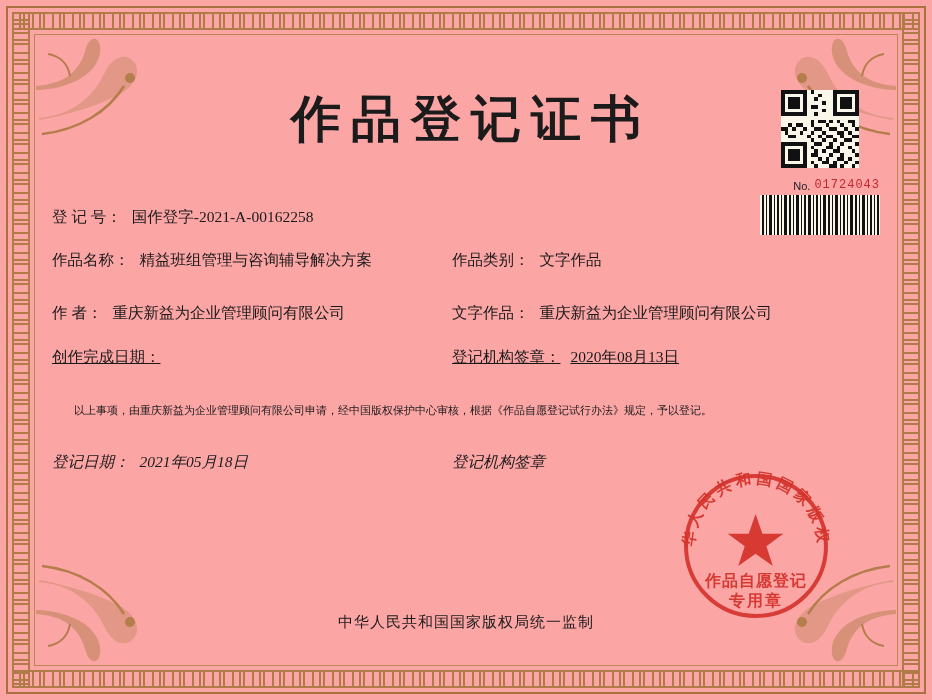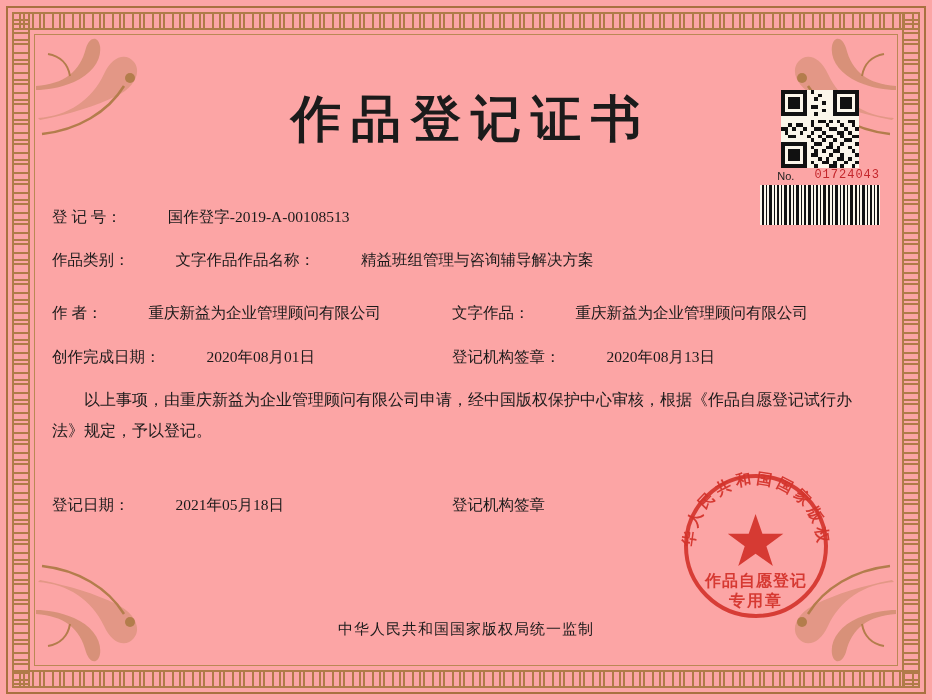--- a/index.html
+++ b/index.html
@@ -107,24 +107,25 @@
     text-align: center;
   }
   .qr {
     width: 78px;
     height: 78px;
     margin: 0 auto;
     background-color: #fbf6ea;
   }
   .qr svg { display: block; }
   .code-line {
+    margin-top: 10px;
     display: flex;
     align-items: flex-end;
     justify-content: flex-end;
-    gap: 20px;
+    gap: 4px;
   }
   .no-label {
     font-size: 11px;
     color: #222;
     font-family: "Liberation Sans", sans-serif;
   }
   .serial {
     font-size: 12px;
     color: #c4262b;
     font-family: "Liberation Mono", monospace;
@@ -144,55 +145,55 @@
     line-height: 1.6;
   }
   .row {
     display: flex;
     align-items: baseline;
     margin-bottom: 20px;
   }
   .col {
     display: flex;
     align-items: baseline;
-    gap: 36px;
   }
   .col-left  { width: 400px; flex: none; }
   .lbl {
     white-space: nowrap;
     color: #1a1a1a;
   }
   .val {
     margin-left: 10px;
     color: #1a1a1a;
     white-space: nowrap;
   }
   .lbl.sp4 { letter-spacing: 0; }
 
   .row-regno { margin-bottom: 18px; }
   .row-name  { margin-bottom: 28px; }
   .row-author{ }
-  .row-dates { margin-bottom: 14px; }
+  .row-dates { margin-bottom: 30px; text-decoration: underline; }
 
   .statement {
     margin-top: 10px;
-    font-size: 16px;
+    font-size: 11px;
     line-height: 1.95;
     color: #1a1a1a;
     text-indent: 2em;
     padding-right: 6px;
   }
 
   .row-reg-date {
-    margin-top: 46px;
+    margin-top: 28px;
+    font-style: italic;
   }
 
   .footer {
     position: absolute;
-    bottom: 9px;
+    bottom: 16px;
     left: 0;
     right: 0;
     text-align: center;
     font-size: 15px;
     color: #1a1a1a;
     letter-spacing: 1px;
   }
 
   
   .seal {
@@ -396,50 +397,49 @@
           </g>
         </svg>
       </div>
     </div>
 
     <div class="fields">
 
       <div class="row row-regno">
         <div class="col col-left">
           <span class="lbl">登 记 号：</span>
-          <span class="val">国作登字-2019-A-00108513</span>
+          <span class="val">国作登字-2021-A-00162258</span>
         </div>
       </div>
 
       <div class="row row-name">
+        <div class="col col-left">
+          <span class="lbl">作品名称：</span>
+          <span class="val">精益班组管理与咨询辅导解决方案</span>
+        </div>
         <div class="col">
           <span class="lbl">作品类别：</span>
           <span class="val">文字作品</span>
-        </div>
-        <div class="col col-left">
-          <span class="lbl">作品名称：</span>
-          <span class="val">精益班组管理与咨询辅导解决方案</span>
         </div>
       </div>
 
       <div class="row row-author">
         <div class="col col-left">
           <span class="lbl sp4">作  者：</span>
           <span class="val">重庆新益为企业管理顾问有限公司</span>
         </div>
         <div class="col">
           <span class="lbl">文字作品：</span>
           <span class="val">重庆新益为企业管理顾问有限公司</span>
         </div>
       </div>
 
       <div class="row row-dates">
         <div class="col col-left">
           <span class="lbl">创作完成日期：</span>
-          <span class="val">2020年08月01日</span>
         </div>
         <div class="col">
           <span class="lbl">登记机构签章：</span>
           <span class="val">2020年08月13日</span>
         </div>
       </div>
 
       <div class="statement">以上事项，由重庆新益为企业管理顾问有限公司申请，经中国版权保护中心审核，根据《作品自愿登记试行办法》规定，予以登记。</div>
 
       <div class="row row-reg-date">

